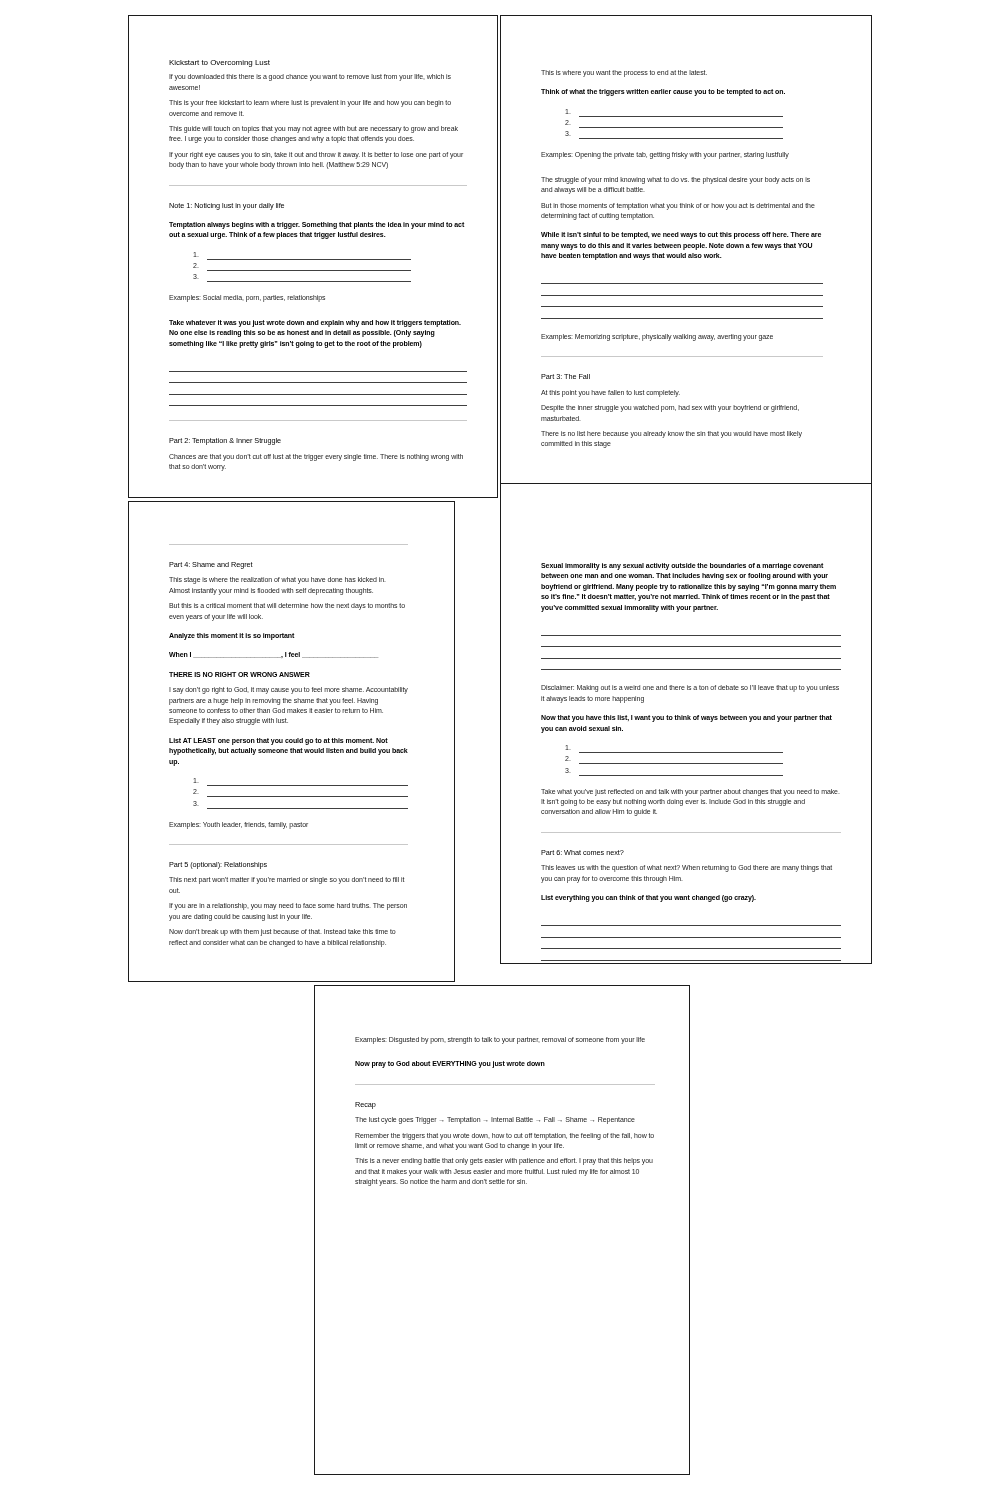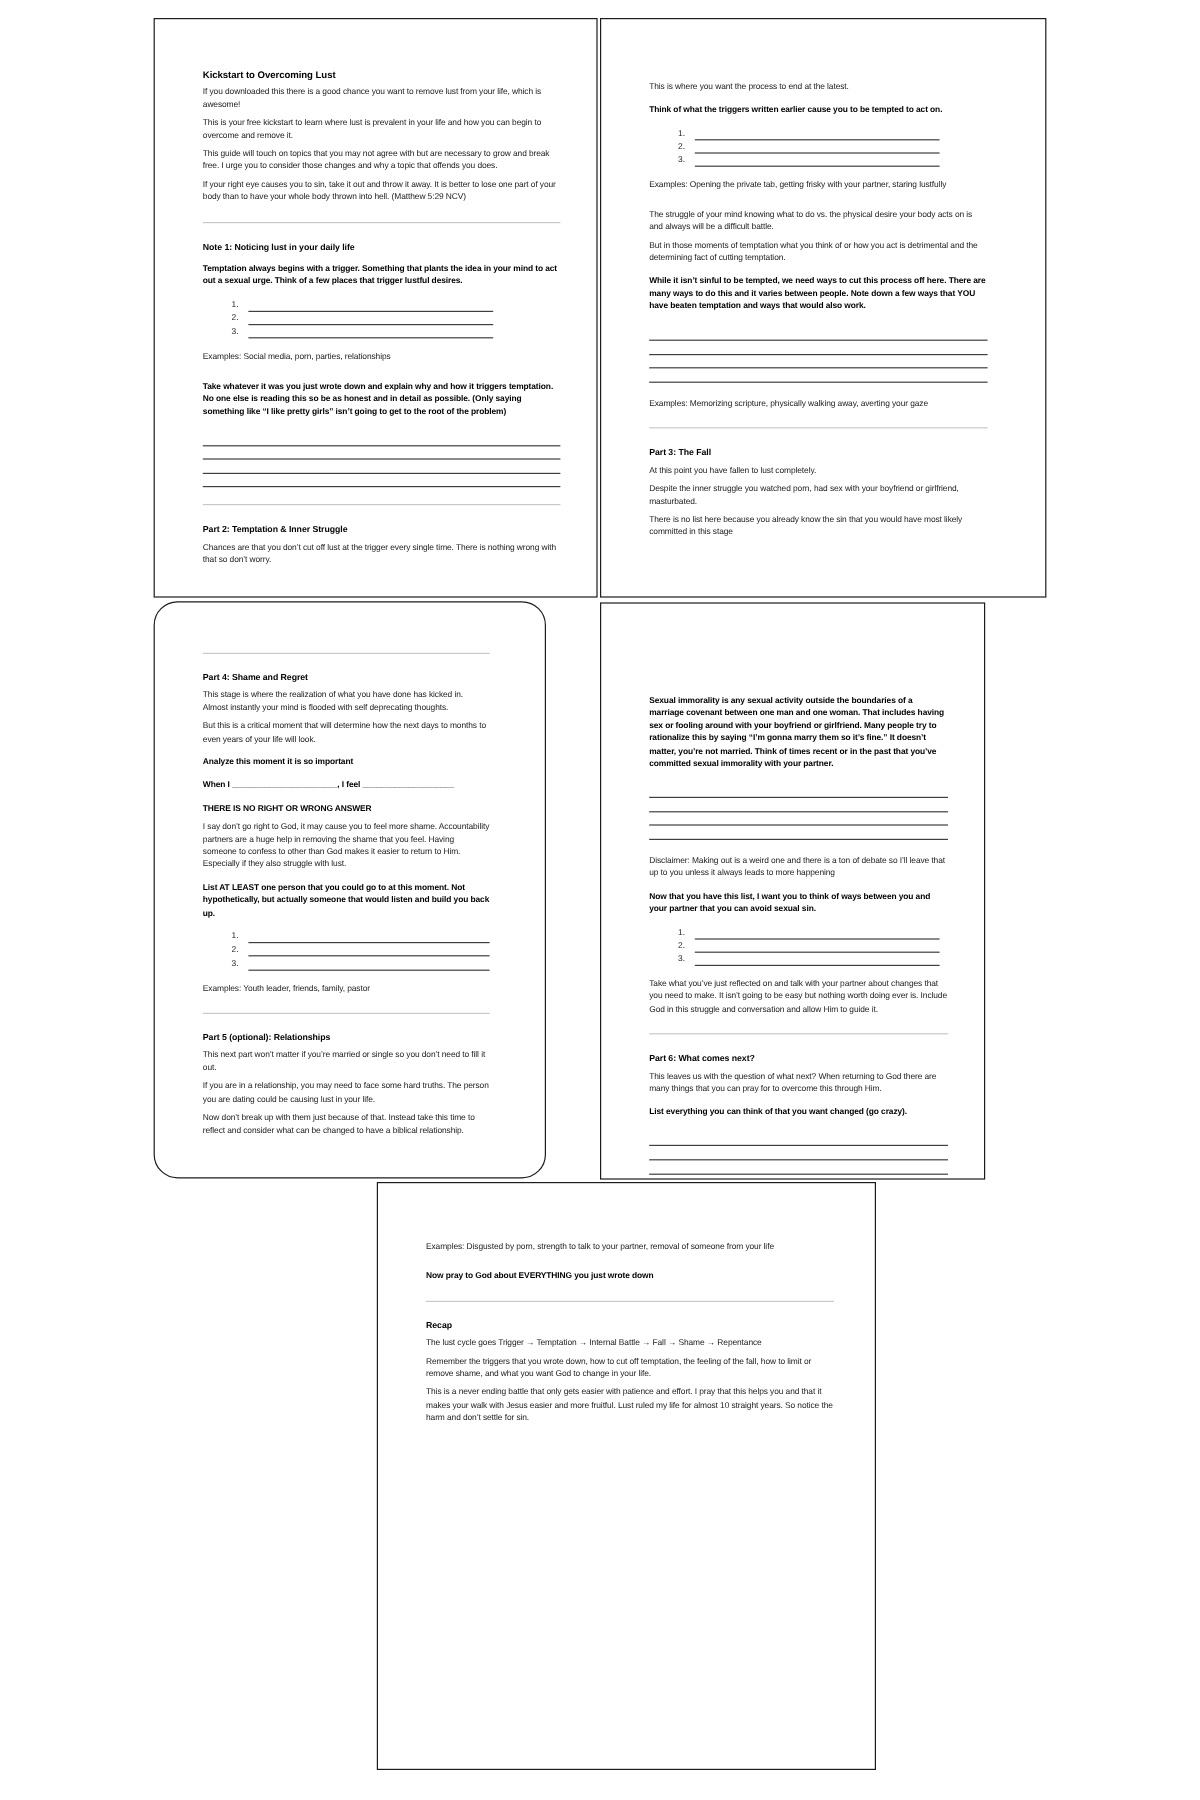--- a/index.html
+++ b/index.html
@@ -7,27 +7,27 @@
   body {
     width:1000px; height:1500px; position:relative;
     font-family:"Liberation Sans", sans-serif; color:#222;
   }
   .canvas { position:absolute; inset:0; background:#ffffff; }
   .page {
     position:absolute; background:#ffffff; border:1px solid #1c1c1c; overflow:hidden;
   }
   .pg1 { left:128px; top:15px;  width:370px; height:483px; padding:42px 30px 0 40px; }
   .pg2 { left:500px; top:15px;  width:372px; height:483px; padding:52px 48px 0 40px; }
-  .pg3 { left:128px; top:501px; width:327px; height:481px; padding:40px 46px 0 40px;border-radius:20px; }
-  .pg4 { left:500px; top:502px; width:321px; height:481px; padding:68px 30px 0 40px; }
-  .pg5 { left:314px; top:985px; width:416px; height:490px; padding:40px 34px 0 40px; }
+  .pg3 { left:128px; top:501px; width:327px; height:481px; padding:40px 46px 0 40px; }
+  .pg4 { left:500px; top:483px; width:372px; height:481px; padding:68px 30px 0 40px; }
+  .pg5 { left:314px; top:985px; width:376px; height:490px; padding:40px 34px 0 40px; }
 
   .p  { font-size:7px; line-height:10.4px; margin-bottom:5px; letter-spacing:-0.08px; }
   .b  { font-weight:bold; color:#000; margin-top:9px; }
-  .h  { font-size:7.3px; font-weight:bold; color:#000; line-height:10.4px; margin:4px 0 5px; letter-spacing:-0.05px; }
+  .h  { font-size:7.3px; font-weight:normal; color:#000; line-height:10.4px; margin:4px 0 5px; letter-spacing:-0.05px; }
   .title { font-size:8px; margin:0 0 4px; }
   .hr { border-top:1.5px solid #c9c9c9; margin:14px 0 15px; }
   .hr:first-child { margin-top:2px; }
   .ex { margin:9px 0 14px; }
 
   .nlist { margin:8px 0 11px; padding-left:24px; }
   .nitem { display:flex; align-items:flex-end; height:11.2px; }
   .num   { font-size:7px; line-height:10px; width:14px; color:#222; }
   .nline { width:204px; border-bottom:1px solid #404040; height:100%; }
 

